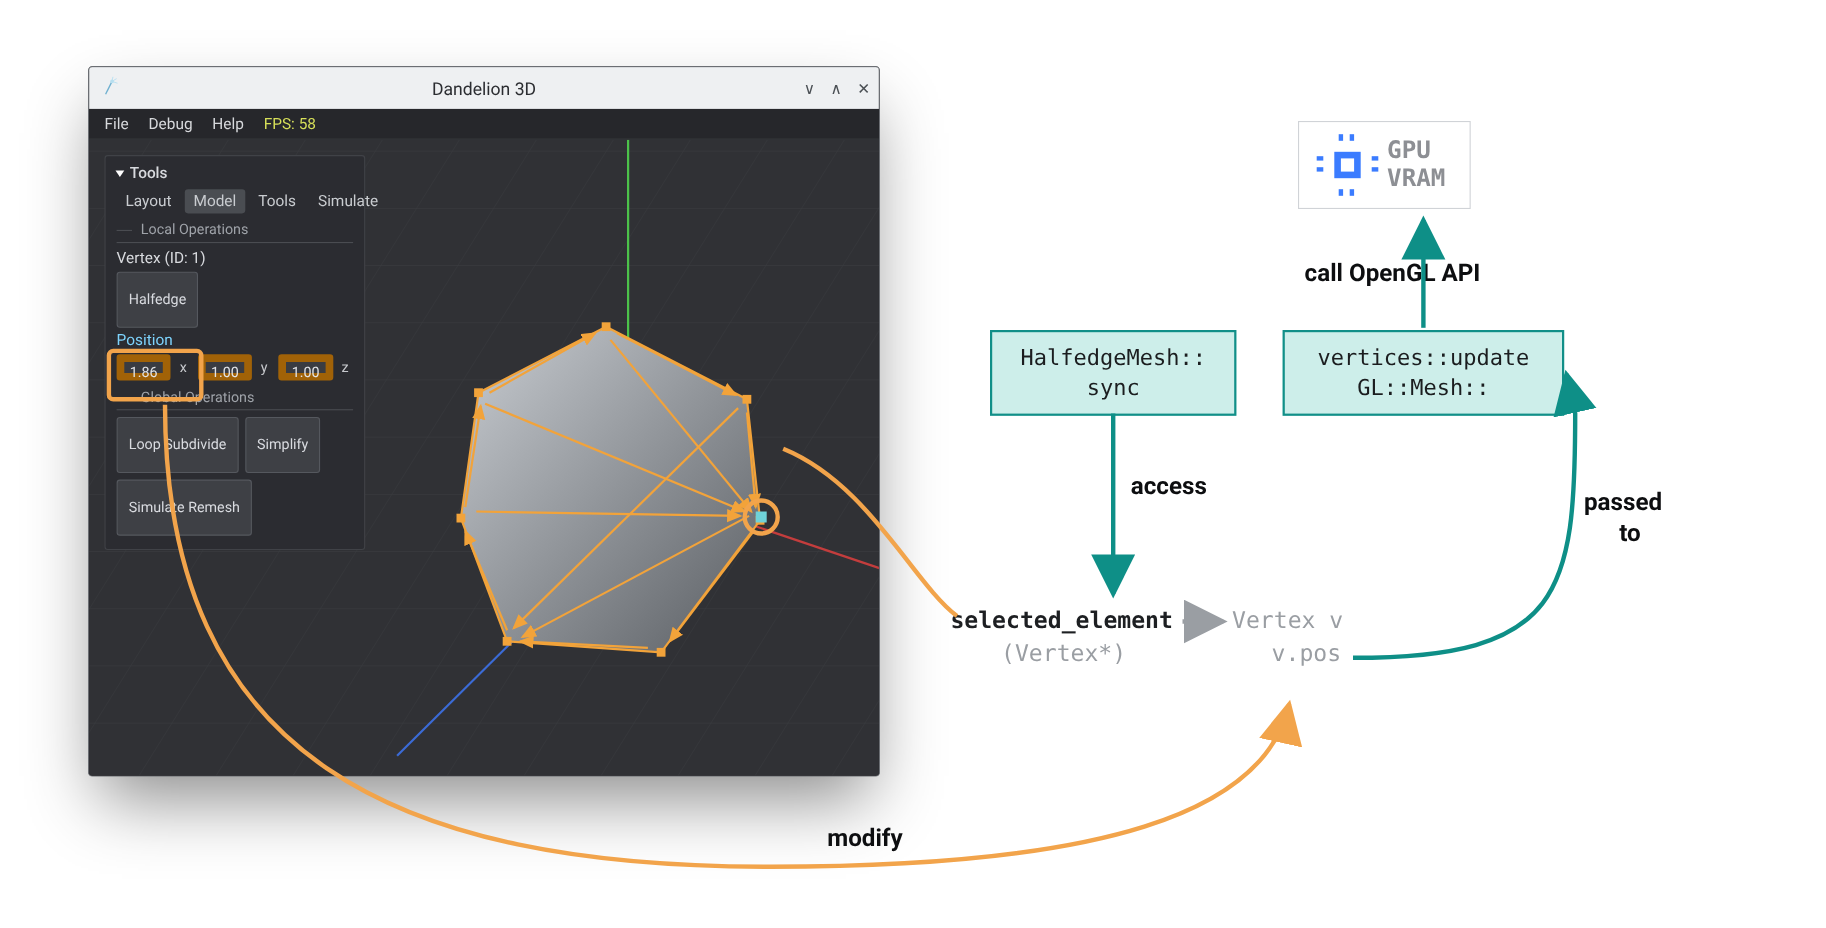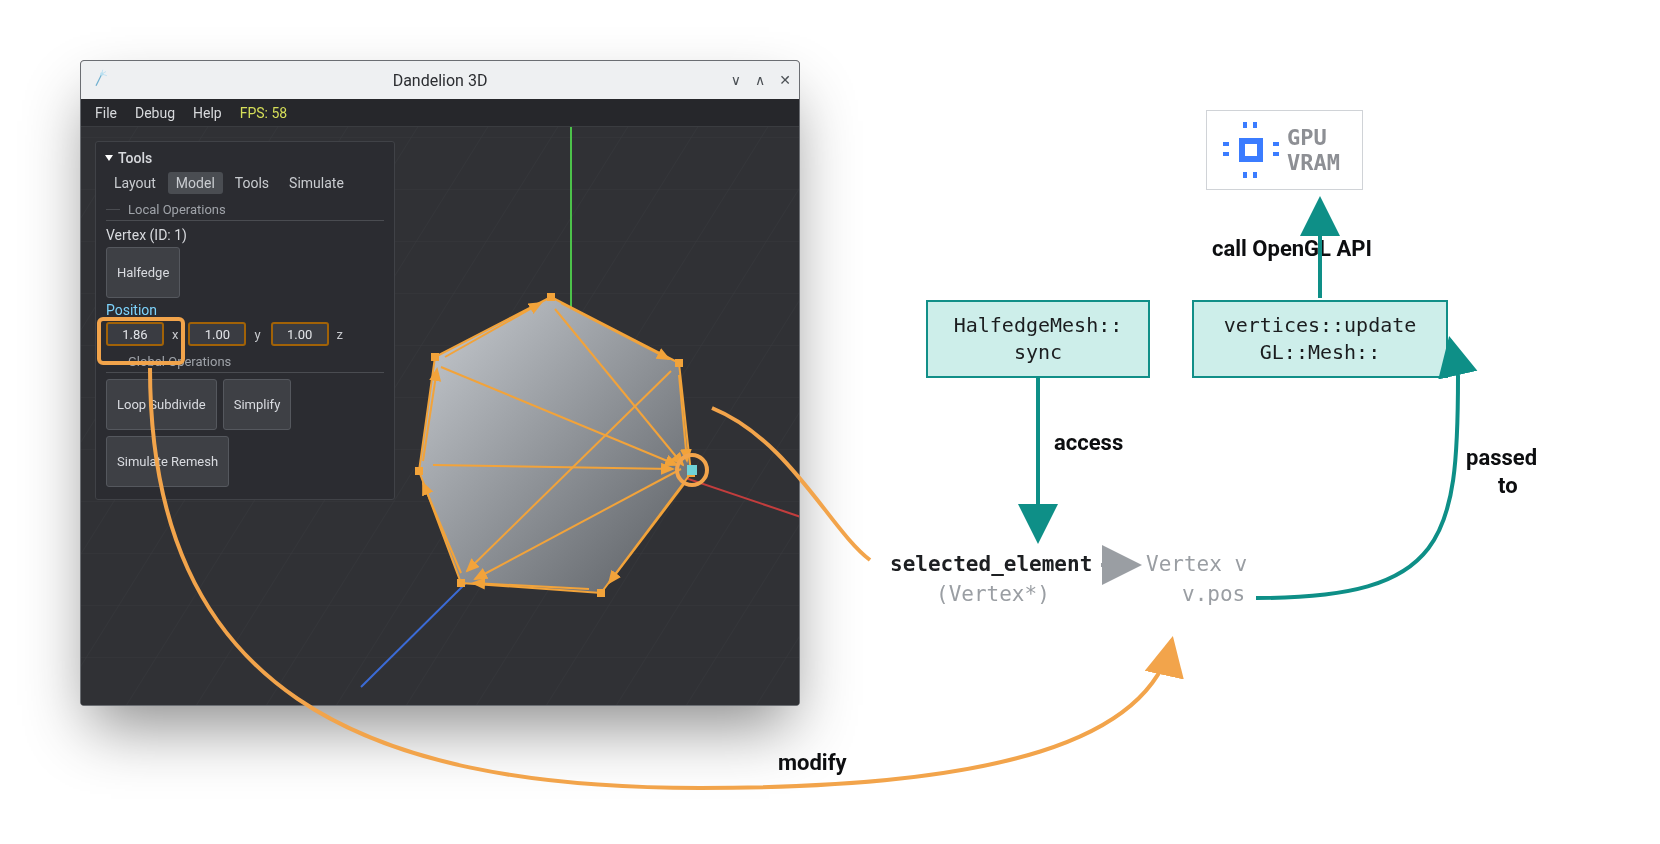--- a/index.html
+++ b/index.html
@@ -14,46 +14,46 @@
   .titlebar .buttons{position:absolute;right:8px;top:0;height:100%;display:flex;align-items:center;gap:14px;color:#4b5055;font-size:14px;}
   .titlebar .buttons span{cursor:pointer;}
 
   .menubar{height:28px;background:#26272b;border-bottom:1px solid #3a3c40;display:flex;align-items:center;gap:18px;padding:0 14px;font-size:14px;color:#d7d9dc;}
   .menubar .fps{color:#d6df59;}
 
   .viewport{position:relative;height:580px;background:#303135;}
   .grid-bg{position:absolute;inset:0;}
 
   
-  .tools{position:absolute;left:14px;top:14px;width:300px;background:#2b2c31;border:1px solid #404247;border-radius:3px;padding:8px 10px 12px;font-size:14px;color:#d8dade;}
+  .tools{position:absolute;left:14px;top:14px;width:237px;background:#2b2c31;border:1px solid #404247;border-radius:3px;padding:8px 10px 12px;font-size:14px;color:#d8dade;}
   .tools .hdr{display:flex;align-items:center;gap:6px;font-weight:500;margin-bottom:6px;}
   .tools .hdr .tri{width:0;height:0;border-left:6px solid #fff;border-top:4px solid transparent;border-bottom:4px solid transparent;transform:rotate(90deg);}
   .tabs{display:flex;gap:4px;margin:2px 0 6px;font-size:14px;text-align:center;}
   .tabs .tab{padding:3px 8px;border-radius:3px;color:#c9ccd0;cursor:pointer;}
   .tabs .tab.active{background:#4a4d52;}
   .sect{margin-top:8px;}
   .sect .sect-title{color:#9fa3a9;font-size:13px;border-bottom:1px solid #4a4c51;padding-bottom:3px;margin:4px 0 6px;display:flex;align-items:center;gap:8px;}
   .sect .sect-title::before{content:"";width:14px;height:1px;background:#4a4c51;display:inline-block;}
   .row{display:flex;align-items:center;gap:6px;margin:4px 0;}
   .row .lbl{min-width:58px;color:#7dd3fc;}
   .triple{display:flex;align-items:center;gap:6px;margin-top:4px;}
-  .numfield{width:58px;height:24px;background:#3a3c42;border:2px solid #a16207;color:#e2e4e8;text-align:center;border-radius:3px;font-size:13px;line-height:22px;}
+  .numfield{width:58px;height:24px;background:#3a3c42;border:7px solid #a16207;color:#e2e4e8;text-align:center;border-radius:3px;font-size:13px;line-height:22px;}
   .axis{color:#c7c9cd;margin:0 4px 0 2px;font-size:13px;}
   .btn{padding:17px 10px;background:#3e4045;border:1px solid #55585e;border-radius:3px;color:#d9dbe0;font-size:13px;cursor:pointer;}
   .btn-row{display:flex;gap:6px;flex-wrap:wrap;margin-top:6px;}
 
   
   .hl-box{position:absolute;border:4px solid #f2a44b;border-radius:6px;pointer-events:none;}
 
   
   .vertex-circ{position:absolute;width:34px;height:34px;border:4px solid #f2a44b;border-radius:50%;pointer-events:none;}
   .vertex-dot{position:absolute;width:10px;height:10px;background:#6fd2d8;transform:translate(-50%,-50%);}
 
   
-  .diagram{position:absolute;left:826px;top:0;width:700px;height:844px;}
+  .diagram{position:absolute;left:800px;top:0;width:700px;height:844px;}
   .node{position:absolute;background:#cdeeea;border:2px solid #118f88;padding:10px 18px;font-family:ui-monospace,Menlo,Consolas,monospace;font-size:20px;line-height:1.35;color:#1b1d1f;text-align:center;}
   .gpu-box{position:absolute;background:#fff;border:1px solid #d0d3d7;display:flex;align-items:center;gap:14px;padding:14px 22px;font-family:ui-monospace,Menlo,Consolas,monospace;font-size:22px;color:#8d8f94;font-weight:600;}
   .chip{width:44px;height:44px;position:relative;}
   .chip .core{position:absolute;inset:10px;background:#3b7cff;}
   .chip .core::after{content:"";position:absolute;inset:6px;background:#fff;}
   .chip .core::before{content:"";position:absolute;inset:10px;background:#3b7cff;}
   .chip .pin{position:absolute;background:#3b7cff;}
 
   .txt{position:absolute;font-family:ui-monospace,Menlo,Consolas,monospace;font-size:21px;color:#1d1f22;white-space:pre;}
   .bold{font-weight:700;}

